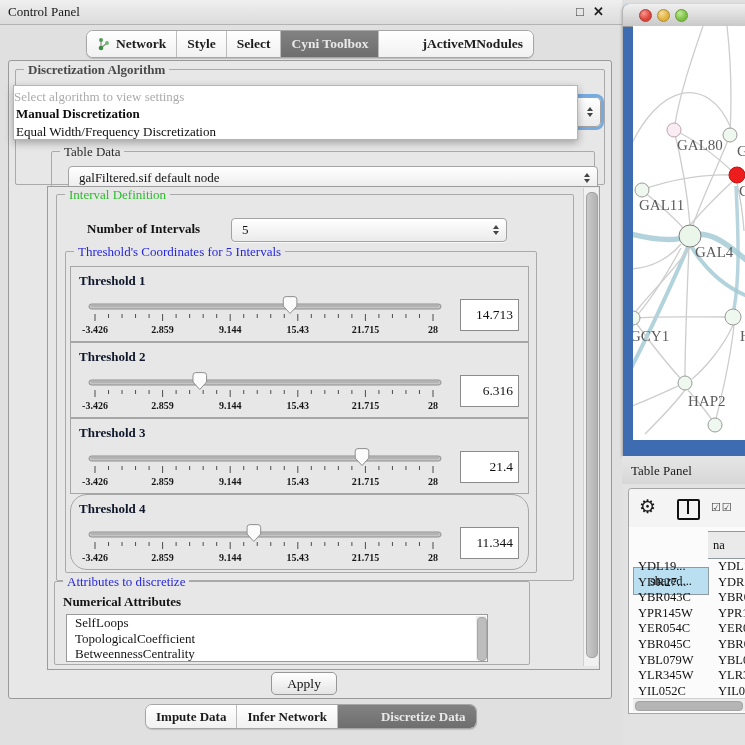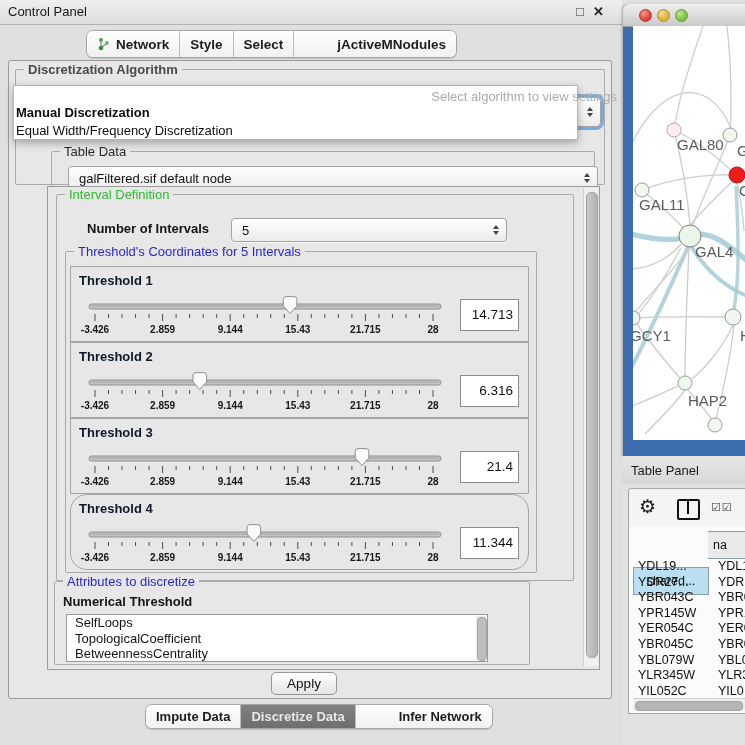--- a/index.html
+++ b/index.html
@@ -1,17 +1,17 @@
 <!DOCTYPE html>
 <html><head>
 <meta charset="utf-8">
 <style>
   html,body{margin:0;padding:0;background:#dedede;}
   #screen{position:relative;width:745px;height:745px;overflow:hidden;
-          font-family:Liberation Sans, sans-serif;background:#e0e0e0;
+          font-family:Liberation Serif, serif;background:#e0e0e0;
           -webkit-font-smoothing:antialiased;}
   .abs{position:absolute;}
 
   
   #cp-titlebar{left:0;top:0;width:622px;height:24px;background:linear-gradient(#efefef,#dcdcdc);
                border-bottom:1px solid #b3b3b3;}
   #cp-title{left:8px;top:4px;font-size:13px;color:#161616;}
   #cp-float{left:576px;top:4px;font-size:13px;color:#333;cursor:default;}
   #cp-close{left:593px;top:4px;font-size:13px;font-weight:bold;color:#222;}
 
@@ -41,21 +41,21 @@
          padding-left:10px;box-shadow:0 1px 0 rgba(255,255,255,.7);}
   .spin{margin-left:auto;margin-right:7px;display:flex;flex-direction:column;gap:2px;}
   .spin i{display:block;width:0;height:0;border-left:3.5px solid transparent;border-right:3.5px solid transparent;}
   .spin .up{border-bottom:4px solid #444;}
   .spin .dn{border-top:4px solid #444;}
 
   #algo-combo-behind{left:52px;top:36px;width:528px;height:28px;border-radius:5px;
      box-shadow:0 0 0 3px rgba(92,156,219,.8);z-index:1;}
   #algo-popup{left:4px;top:24px;width:563px;height:53px;background:#ffffff;border:1px solid #b5b5b5;
      box-shadow:0 3px 8px rgba(0,0,0,.3);z-index:40;}
-  #algo-popup-hint{width:100%;text-align:right;font-size:13px;color:#ababab;margin-top:3px;margin-left:40px;}
+  #algo-popup-hint{width:100%;text-align:left;font-size:13px;color:#ababab;margin-top:3px;}
   .popup-item{font-size:13px;color:#0d0d0d;padding:1px 2px;line-height:16px;}
   .popup-item.em{font-weight:bold;}
 
   
   #scroll-pane{left:38px;top:125px;width:551px;height:482px;border:1px solid #9c9c9c;background:#e7e7e7;}
   #v-scrollbar{right:1px;top:1px;width:14px;height:478px;background:#f1f1f1;border-left:1px solid #cfcfcf;}
   #v-scrollbar .thumb{position:absolute;left:1.5px;top:4px;width:10px;height:464px;border-radius:5px;
       background:linear-gradient(90deg,#c9c9c9,#b2b2b2);border:1px solid #a2a2a2;}
 
   #interval-group{left:8px;top:7px;width:516px;height:385px;}
@@ -141,20 +141,23 @@
           <circle cx="4" cy="11" r="2.3" fill="#3c8e3c"></circle>
           <circle cx="10" cy="6" r="1.9" fill="#6db86d"></circle>
         </svg>
         <span>Network</span>
       </div>
       <div class="seg">
         <span>Style</span>
       </div>
       <div class="seg">
         <span>Select</span>
+      </div>
+      <div class="seg sel">
+        <span>Cyni Toolbox</span>
       </div>
       <div class="seg">
         <span>jActiveMNodules</span>
       </div>
     </div>
 
   <div class="abs" id="content-panel">
 
     <div class="group" id="algo-group" style="left:6px;top:8px;width:588px;height:114px;">
       <span class="legend dark">Discretization Algorithm</span>
@@ -370,46 +373,46 @@
                   <path d="M 160.05763380640232 13 L 160.05763380640232 6.4 Q 160.05763380640232 3.6 162.85763380640233 3.6 L 170.85763380640233 3.6 Q 173.65763380640234 3.6 173.65763380640234 6.4 L 173.65763380640234 13 L 166.85763380640233 20.5 Z" fill="#fbfbfb" stroke="#8e8e8e" stroke-width="1"></path>
                 </svg>
                 <div class="th-value">11.344</div>
               </div>
             </div>
         </div>
       </div>
 
       <div class="group" id="attr-group">
         <span class="legend blue">Attributes to discretize</span>
-        <div class="abs" id="attr-header">Numerical Threshold</div>
+        <div class="abs" id="attr-header">Numerical Attributes</div>
         <div class="abs" id="attr-list">
           <div id="attr-items">
               <div class="attr-item">SelfLoops</div>
               <div class="attr-item">TopologicalCoefficient</div>
               <div class="attr-item">BetweennessCentrality</div>
             </div>
           <div id="attr-scroll">
             <div class="thumb"></div>
           </div>
         </div>
       </div>
     </div>
 
     <div class="abs" id="apply-btn">Apply</div>
   </div>
 
   <div class="abs segbar" id="bottom-tabs">
       <div class="seg">
         <span>Impute Data</span>
       </div>
+      <div class="seg">
+        <span>Infer Network</span>
+      </div>
       <div class="seg sel">
         <span>Discretize Data</span>
-      </div>
-      <div class="seg">
-        <span>Infer Network</span>
       </div>
     </div>
 
   <div class="abs" id="net-window">
     <div class="abs" id="net-titlebar">
       <div class="tl" id="tl-red"></div>
       <div class="tl" id="tl-yellow"></div>
       <div class="tl" id="tl-green"></div>
     </div>
     <div class="abs" id="net-canvas">

